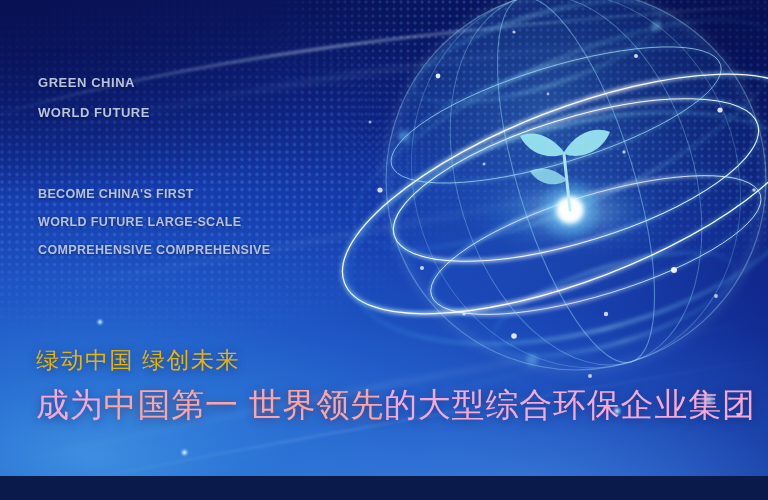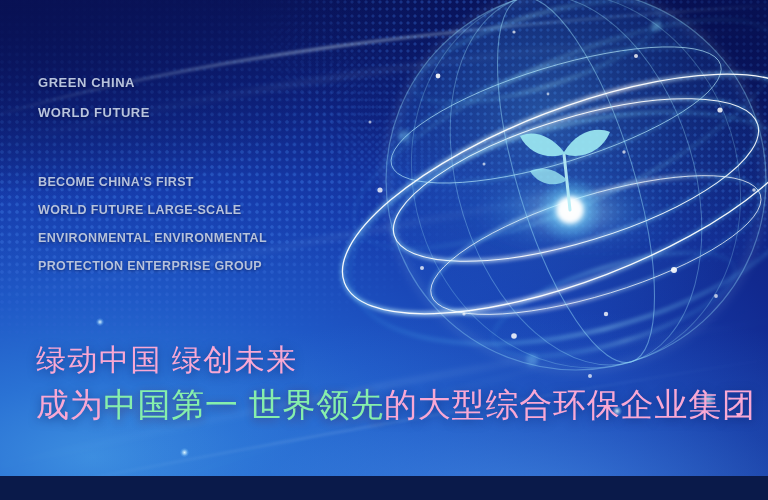--- a/index.html
+++ b/index.html
@@ -81,59 +81,59 @@
     letter-spacing: 0.55px;
     color: #b9c4dd;
     line-height: 30px;
     text-shadow: 0 1px 3px rgba(4,12,60,0.6);
     white-space: nowrap;
   }
 
   #mission-block {
     position: absolute;
     left: 38px;
-    top: 168px;
+    top: 180px;
     z-index: 6;
   }
   .mission-line {
     font-size: 12.5px;
     font-weight: bold;
     letter-spacing: 0.35px;
     color: #b6c2dc;
     line-height: 28px;
     text-shadow: 0 1px 3px rgba(4,12,60,0.55);
     white-space: nowrap;
   }
 
   #headline-block {
     position: absolute;
     left: 36px;
     bottom: 48px;
     z-index: 8;
   }
   #headline-line-1 {
-    font-size: 30px;
+    font-size: 23px;
     font-weight: 400;
-    color: #f9a8d4;
+    color: #eab308;
     letter-spacing: 1.5px;
     line-height: 44px;
     white-space: nowrap;
     text-shadow: 0 2px 10px rgba(6,24,90,0.55);
   }
   #headline-line-2 {
     font-size: 33px;
     font-weight: 400;
     letter-spacing: 0.8px;
     line-height: 46px;
     white-space: nowrap;
     color: #ffffff;
     text-shadow: 0 2px 10px rgba(6,24,90,0.55);
   }
   .hl-white { color: #f9a8d4; }
-  .hl-red   { color: #86efac; text-shadow: 0 2px 10px rgba(90,6,16,0.45); }
+  .hl-red   { color: #fca5a5; text-shadow: 0 2px 10px rgba(90,6,16,0.45); }
   .bokeh {
     position: absolute;
     border-radius: 50%;
     pointer-events: none;
   }
 </style>
 </head>
 <body>
 
 <div id="banner">
@@ -290,22 +290,21 @@
   <div class="bokeh" style="left:96px; top:318px; width:8px; height:8px; background:radial-gradient(circle,#cfeeff 0%,rgba(140,210,255,0.25) 50%,rgba(0,0,0,0) 76%);"></div>
 
   <div id="tagline-block">
     <div class="tagline-line">GREEN CHINA</div>
     <div class="tagline-line">WORLD FUTURE</div>
   </div>
 
   <div id="mission-block">
     <div class="mission-line">BECOME CHINA'S FIRST</div>
     <div class="mission-line">WORLD FUTURE LARGE-SCALE</div>
-    <div class="mission-line">ENVIRONMENTAL ENVIRONMENTAL</div>
-    <div class="mission-line">PROTECTION ENTERPRISE GROUP</div>
+    <div class="mission-line">COMPREHENSIVE COMPREHENSIVE</div>
   </div>
 
   <div id="headline-block">
     <div id="headline-line-1">绿动中国 绿创未来</div>
     <div id="headline-line-2">
       <span class="hl-white">成为</span><span class="hl-red">中国第一 世界领先</span><span class="hl-white">的大型综合环保企业集团</span>
     </div>
   </div>
 
 </div>

